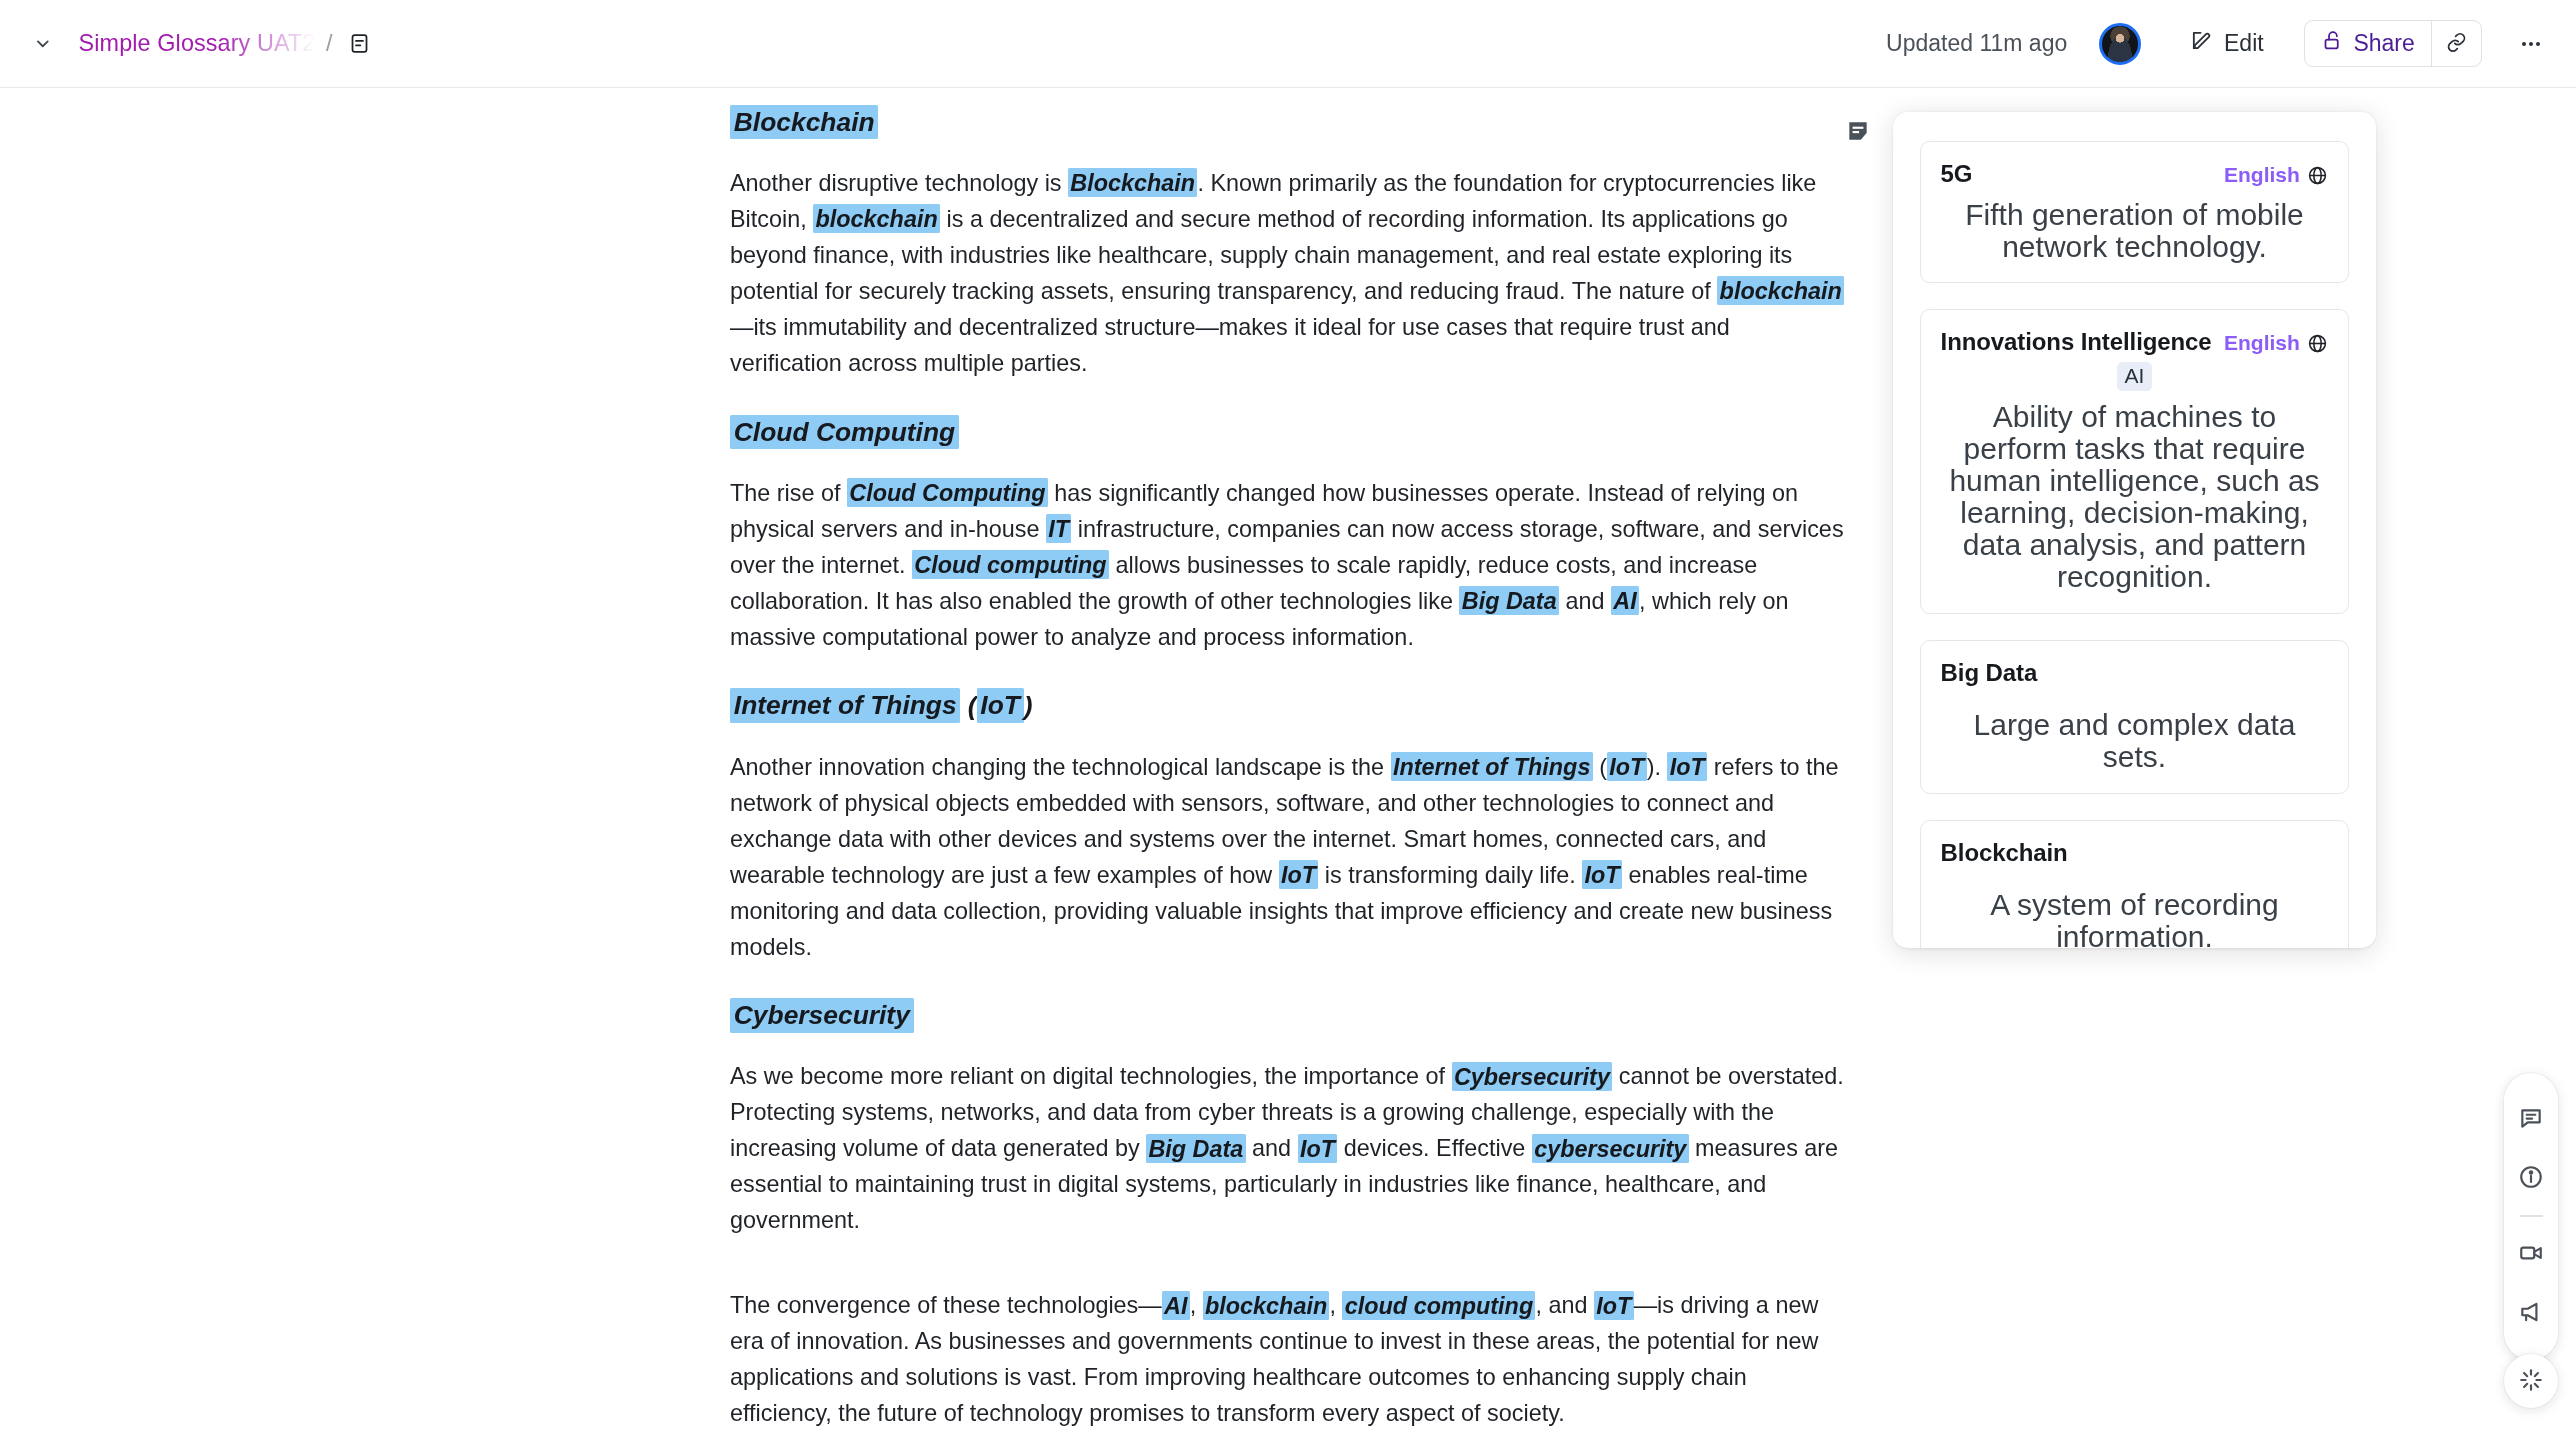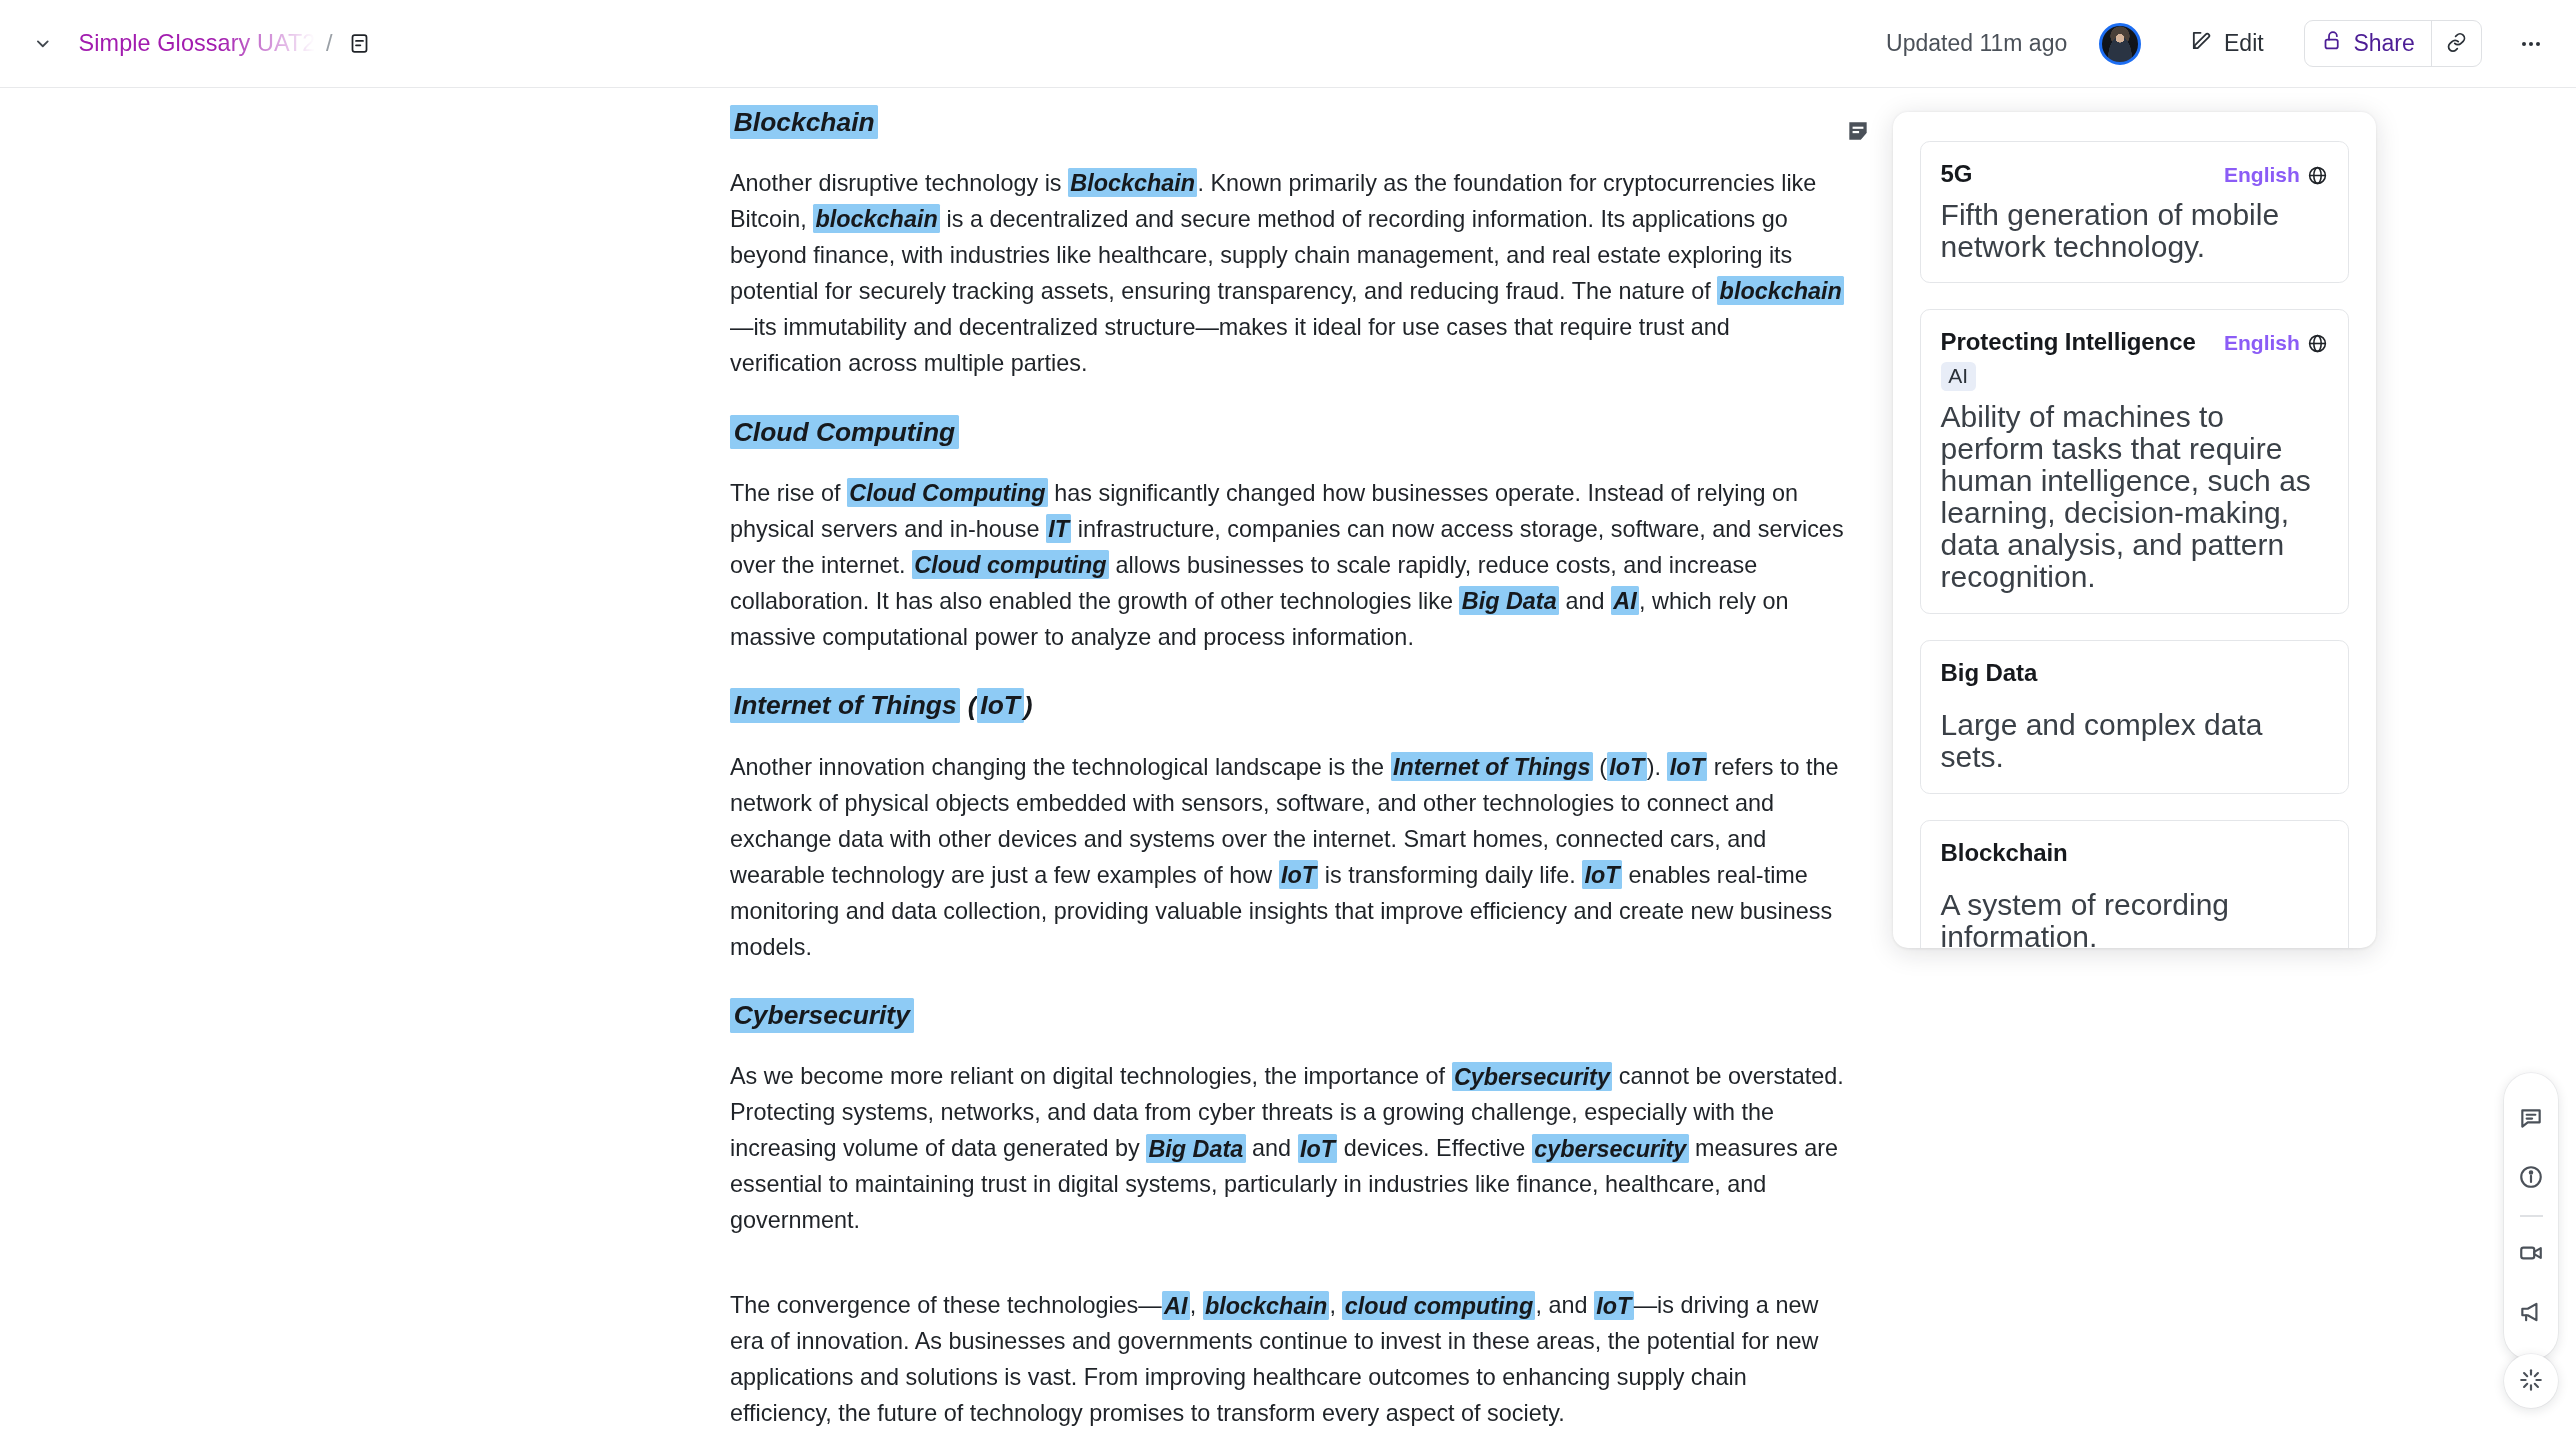--- a/index.html
+++ b/index.html
@@ -130,20 +130,21 @@
     box-shadow: 0 4.5px 26px rgba(20,24,30,.13), 0 0.8px 3px rgba(20,24,30,.08);
     overflow: hidden;
   }
   .panel-inner { padding: 29px 27px 0 27px; }
   .card {
     border: 1.5px solid #e4e6e9;
     border-radius: 9.8px;
     padding: 18px 19.6px 19.6px 19.6px;
     margin-bottom: 26px;
     background: #fff;
+    text-align: center;
   }
   .card-head {
     display: flex; align-items: baseline; gap: 10.6px;
     flex-wrap: wrap;
   }
   .card-term {
     font-size: 24px; font-weight: bold; color: #16191d;
     letter-spacing: -0.1px;
   }
   .lang-wrap {
@@ -298,21 +299,21 @@
                 <ellipse cx="12" cy="12" rx="4.2" ry="9"></ellipse>
                 <line x1="3" y1="12" x2="21" y2="12"></line>
               </svg>
             </span>
           </span>
         </div>
         <div class="card-def">Fifth generation of mobile network technology.</div>
       </div>
       <div class="card">
         <div class="card-head">
-          <span class="card-term">Protecting Intelligence</span>
+          <span class="card-term">Innovations Intelligence</span>
           <span class="lang-wrap">
             <span class="lang-txt">English</span>
             <span style="display: flex;">
               <svg width="21" height="21" viewBox="0 0 24 24" fill="none" stroke="currentColor" stroke-width="1.8">
                 <circle cx="12" cy="12" r="9"></circle>
                 <ellipse cx="12" cy="12" rx="4.2" ry="9"></ellipse>
                 <line x1="3" y1="12" x2="21" y2="12"></line>
               </svg>
             </span>
           </span>

